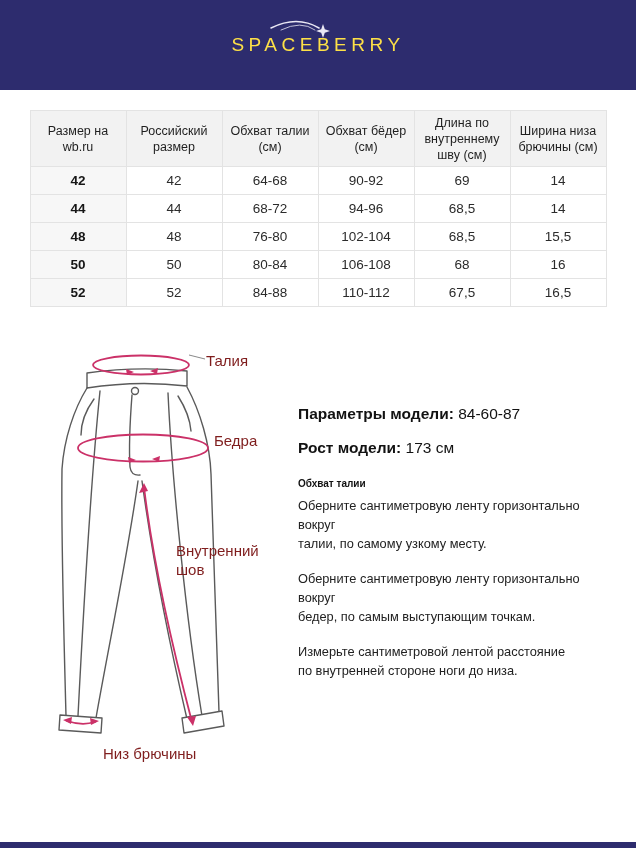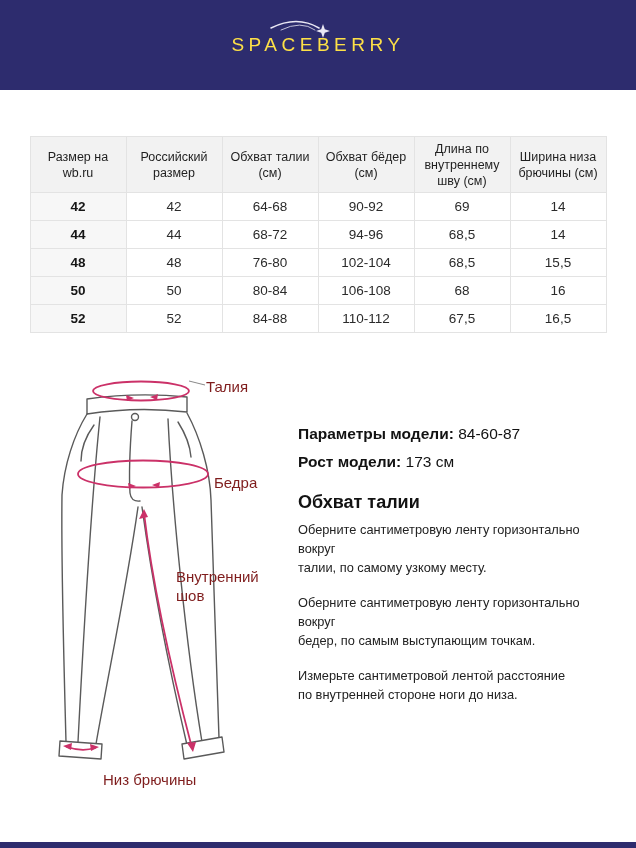--- a/index.html
+++ b/index.html
@@ -6,38 +6,38 @@
   html,body { width:636px; }
   body {
     height:848px; position:relative; background:#ffffff;
     font-family:"Liberation Sans", sans-serif; overflow:hidden;
   }
   
   .header { height:90px; background:var(--navy,#2d2c6e); display:flex; align-items:center; justify-content:center; }
   .logo { position:relative; color:#fde047; font-size:19px; letter-spacing:4.5px; font-weight:400; }
   .logo .comet { position:absolute; left:26px; top:-19px; width:100px; height:26px; }
   
-  .size-table { width:577px; margin:46px auto 0 auto; border-collapse:collapse; table-layout:fixed; }
+  .size-table { width:577px; margin:20px auto 0 auto; border-collapse:collapse; table-layout:fixed; }
   .size-table th, .size-table td { border:1px solid #e3e3e3; text-align:center; vertical-align:middle; }
   .size-table th { height:56px; background:#f2f2f2; font-weight:400; font-size:12.5px; line-height:16px; color:#1f1f1f; padding:2px 5px; }
   .size-table td { height:28px; font-size:13.5px; color:#2b2b2b; }
   .size-table td.size-col { background:#f7f7f7; font-weight:700; color:#161616; }
   
   .lower { position:relative; margin-top:32px; height:430px; }
   .diagram { position:absolute; left:30px; top:0; width:262px; height:430px; }
   .diagram svg { position:absolute; left:0; top:0; }
   .dlabel { position:absolute; font-size:15px; color:#7f1d1d; line-height:19px; }
   .dlabel.waist { left:176px; top:12px; }
-  .dlabel.hips  { left:184px; top:108px; }
+  .dlabel.hips  { left:184px; top:92px; }
   .dlabel.inseam{ left:146px; top:202px; width:94px; }
   .dlabel.hem   { left:33px;  top:405px;margin-left:40px; }
   .info-col { position:absolute; left:298px; top:55px; width:312px; }
-  .model-info .mline { font-size:15.5px; line-height:28px; color:#121212; }
+  .model-info .mline { font-size:15.5px; line-height:28px; color:#121212;margin-top:6px; }
   .model-info .lbl { font-weight:700; }
-  .guide h3 { font-size:18px; font-weight:700; color:#121212; margin:16px 0 7px 0; }
+  .guide h3 { font-size:10px; font-weight:700; color:#121212; margin:16px 0 7px 0; }
   .guide p  { font-size:12.8px; line-height:19px; color:#222222; white-space:pre-line; margin-bottom:16px; }
   .footer-bar { position:absolute; left:0; bottom:0; width:100%; height:6px; background:var(--navy,#2d2c6e); }
   .ink { stroke:#5a5a5a; stroke-width:1.4; fill:none; stroke-linecap:round; stroke-linejoin:round; }
   .ink-fill { stroke:#5a5a5a; stroke-width:1.4; fill:#ffffff; stroke-linejoin:round; }
   .pink { stroke:var(--pink,#cb3168); stroke-width:1.8; fill:none; stroke-linecap:round; }
   .pink-fill { fill:var(--pink,#cb3168); stroke:none; }
   .pointer { stroke:#8a8a8a; stroke-width:1; fill:none; }
 </style>
 </head>
 <body>

